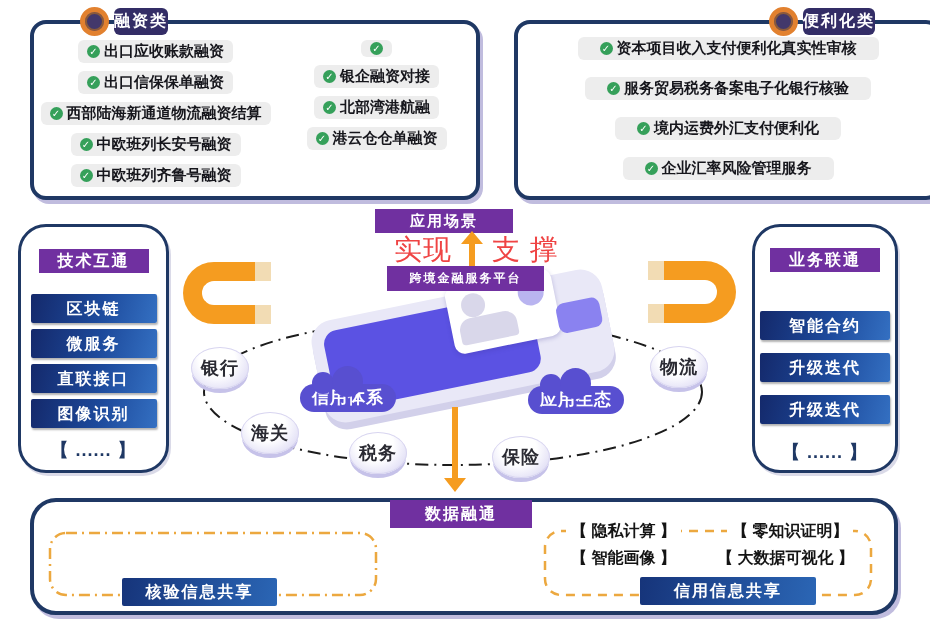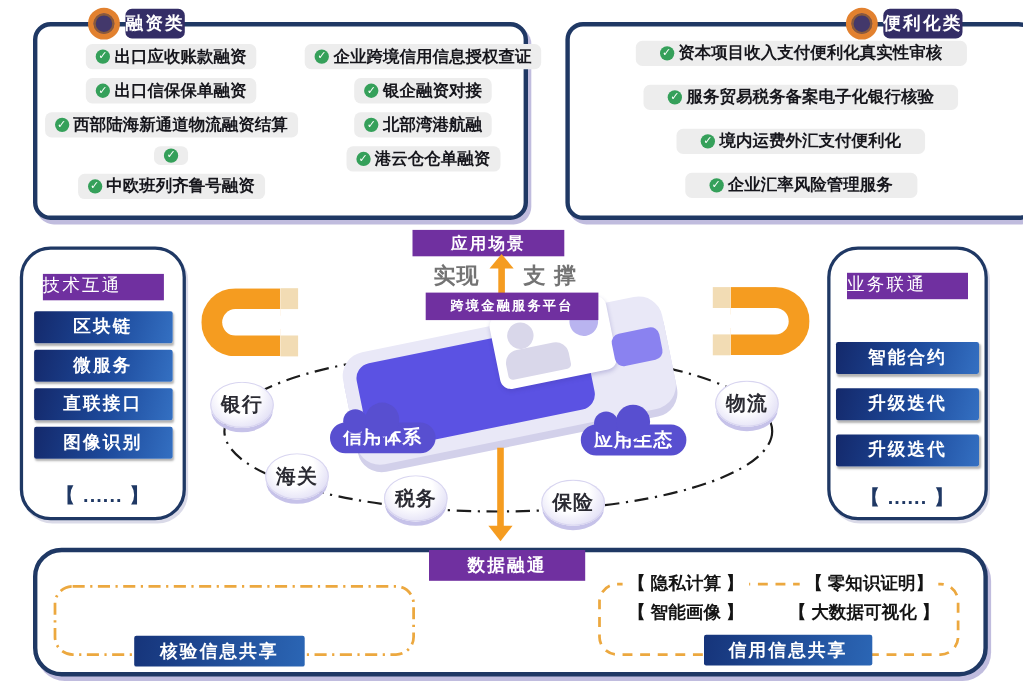--- a/index.html
+++ b/index.html
@@ -38,21 +38,21 @@
   
   .purple-banner {
     position:absolute; background:#7030A0; color:#fff; font-weight:700; font-size:15px;
     text-align:center; display:flex; align-items:center; justify-content:center;
     letter-spacing:2px; z-index:5; white-space:nowrap;
   }
   
   .realize-row {
     position:absolute; left:394px; top:231px; display:flex; align-items:center; gap:9px; z-index:5;
   }
-  .realize-row .word { font-size:20px; font-weight:700; color:#737373; letter-spacing:1px; white-space:nowrap; }
+  .realize-row .word { font-size:28px; font-weight:400; color:#ef4444; letter-spacing:1px; white-space:nowrap; }
   .arrow-up { position:relative; width:22px; height:38px; }
   .arrow-up .head {
     position:absolute; top:0; left:0; width:0; height:0;
     border-left:11px solid transparent; border-right:11px solid transparent;
     border-bottom:13px solid #F59C20;
   }
   .arrow-up .stem { position:absolute; top:11px; left:8px; width:6px; height:26px; background:#F59C20; }
   .arrow-down { position:absolute; left:444px; top:407px; width:22px; height:87px; z-index:3; }
   .arrow-down .stem { position:absolute; top:0; left:8px; width:6px; height:72px; background:#F59C20; }
   .arrow-down .head {
@@ -60,21 +60,21 @@
     border-left:11px solid transparent; border-right:11px solid transparent;
     border-top:14px solid #F59C20;
   }
   
   .side-panel {
     position:absolute; border:3px solid #1F3864; border-radius:28px; background:#fff;
     box-sizing:border-box; box-shadow:2px 3px 0 rgba(150,150,190,.35); z-index:2;
   }
   .panel-header {
     position:absolute; left:50%; transform:translateX(-50%); background:#7030A0; color:#fff;
-    font-weight:400; font-size:16px; width:110px; height:24px; line-height:24px; 
+    font-weight:700; font-size:16px; width:110px; height:24px; line-height:24px; text-align:center;
     letter-spacing:2px; white-space:nowrap;
   }
   .btn {
     background:linear-gradient(105deg,#14296B 0%,#1D4A9C 55%,#3470C2 100%);
     color:#fff; font-weight:700; font-size:16px; text-align:center; line-height:29px; height:29px;
     border-radius:2px; box-shadow:1px 2px 2px rgba(0,0,0,.3); letter-spacing:2px; white-space:nowrap;
   }
   .panel-items { position:absolute; left:50%; transform:translateX(-50%); display:flex; flex-direction:column; }
   .more-label {
     position:absolute; width:100%; text-align:center; color:#1F3864; font-weight:700; font-size:18px;
@@ -167,30 +167,30 @@
         <span class="pill">
             <span class="check">✓</span>
             <span>出口信保保单融资</span>
           </span>
         <span class="pill">
             <span class="check">✓</span>
             <span>西部陆海新通道物流融资结算</span>
           </span>
         <span class="pill">
             <span class="check">✓</span>
+            <span>中欧班列长安号融资</span>
           </span>
         <span class="pill">
             <span class="check">✓</span>
             <span>中欧班列齐鲁号融资</span>
           </span>
       </div>
       <div class="col col-b">
         <span class="pill">
             <span class="check">✓</span>
-            <span>企业跨境信用信息授权查证</span>
           </span>
         <span class="pill">
             <span class="check">✓</span>
             <span>银企融资对接</span>
           </span>
         <span class="pill">
             <span class="check">✓</span>
             <span>北部湾港航融</span>
           </span>
         <span class="pill">
@@ -234,21 +234,21 @@
         <span class="head"></span>
         <span class="stem"></span>
       </span>
     <span class="word">支 撑</span>
   </div>
 
   <div class="purple-banner" style="left:387px; top:266px; width:157px; height:25px; font-size:12px;">跨境金融服务平台</div>
 
   <div class="side-panel" style="left:18px; top:224px; width:151px; height:249px;">
     <div class="panel-header" style="top:22px;">技术互通</div>
-    <div class="panel-items" style="top:56px; gap:6px; width:126px;">
+    <div class="panel-items" style="top:67px; gap:6px; width:126px;">
       <div class="btn">区块链</div>
       <div class="btn">微服务</div>
       <div class="btn">直联接口</div>
       <div class="btn">图像识别</div>
     </div>
     <div class="more-label" style="top:211px;">【 ...... 】</div>
   </div>
 
   <div class="side-panel" style="left:752px; top:224px; width:146px; height:249px;">
     <div class="panel-header" style="top:21px;">业务联通</div>
@@ -307,15 +307,15 @@
   </svg>
   <div class="blue-banner" style="left:122px; top:578px; width:155px; height:28px;">核验信息共享</div>
 
   <svg class="dashed-svg" style="left:543px; top:529px;" width="330" height="68">
     <rect x="2" y="2" width="326" height="64" rx="16" fill="none" stroke="#ECA83F" stroke-width="2.5" stroke-dasharray="9 7"></rect>
   </svg>
   <div class="bracket-label" style="left:566px; top:520px;">【 隐私计算 】</div>
   <div class="bracket-label" style="left:727px; top:520px;">【 零知识证明】</div>
   <div class="bracket-label" style="left:566px; top:547px;">【 智能画像 】</div>
   <div class="bracket-label" style="left:712px; top:547px;">【 大数据可视化 】</div>
-  <div class="blue-banner" style="left:640px; top:577px; width:153px; height:28px;">信用信息共享</div>
+  <div class="blue-banner" style="left:640px; top:577px; width:176px; height:28px;">信用信息共享</div>
 
 </div>
 
 </body></html>

